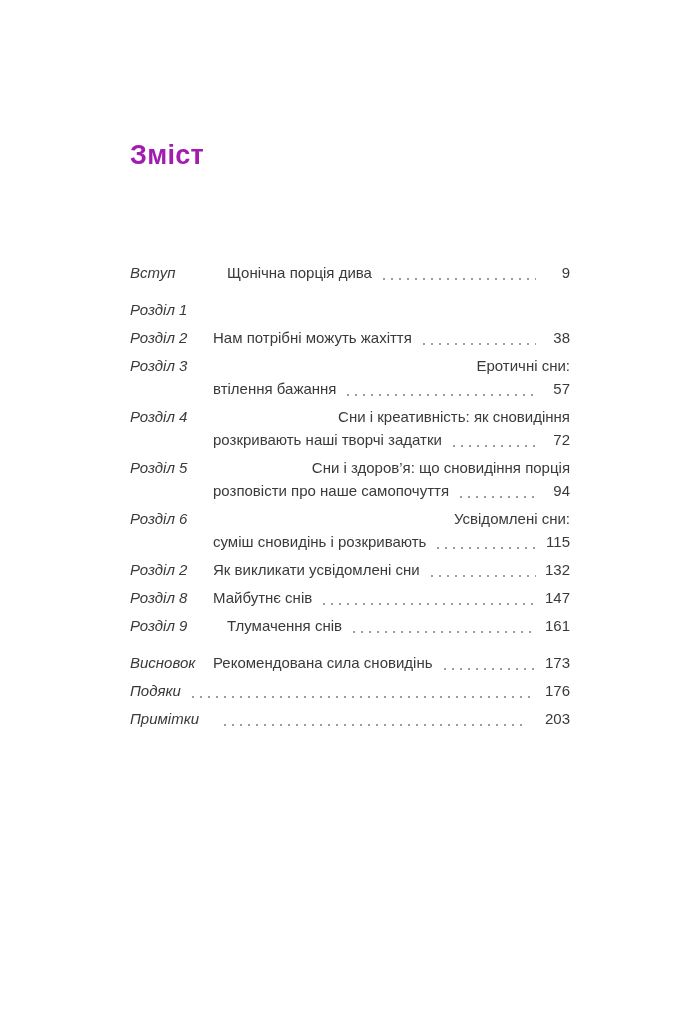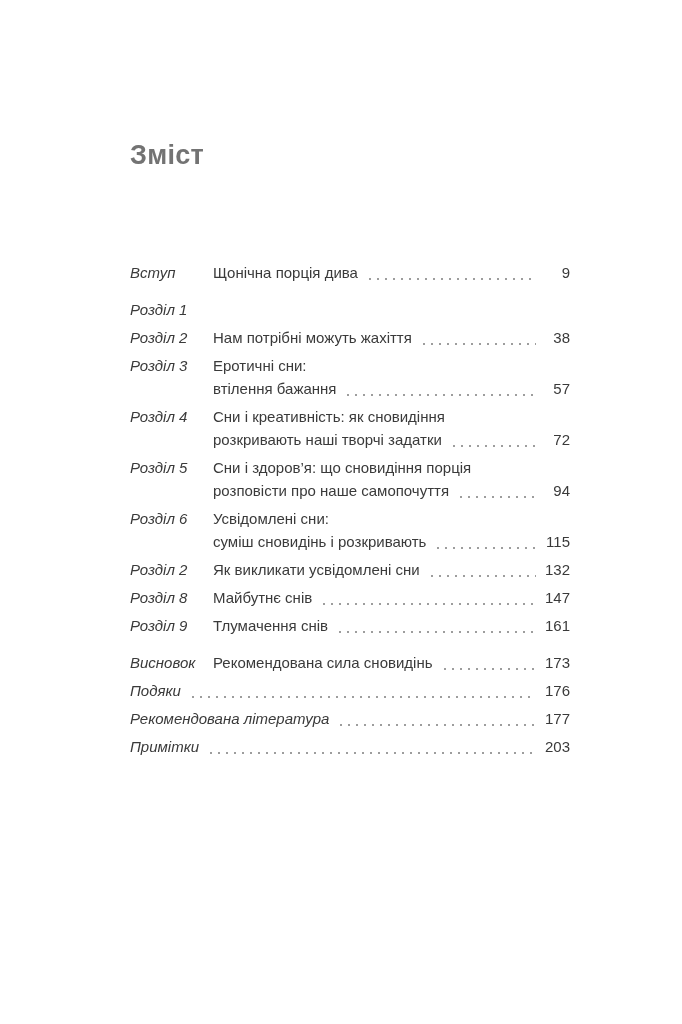--- a/index.html
+++ b/index.html
@@ -19,57 +19,59 @@
     width: 682px;
     height: 1024px;
     padding: 140px 112px 0 130px;
     background: #ffffff;
   }
   .page-title {
     font-size: 27px;
     font-weight: 700;
     letter-spacing: 0.3px;
     margin: 0 0 90px 0;
-    color: #737373;
+    color: #a21caf;
   }
   .toc-group {
     margin-bottom: 14px;
   }
   .toc-group:last-child {
     margin-bottom: 8px;
   }
   .toc-entry {
     display: flex;
     align-items: baseline;
     font-size: 15px;
     line-height: 23px;
     margin-bottom: 5px;
   }
   .toc-group .toc-entry:last-child {
     margin-bottom: 0;
+    gap: 14px;
   }
   .toc-label {
     font-style: italic;
     width: 83px;
     flex-shrink: 0;
     color: #3a3a3a;
   }
   .toc-entry.label-only .toc-label {
     width: auto;
     flex-shrink: 0;
   }
   .toc-body {
     flex: 1;
     display: flex;
     flex-direction: column;
     min-width: 0;
   }
   .toc-line {
     display: flex;
     align-items: baseline;
+    justify-content: flex-end;
   }
   .toc-title-text {
     white-space: nowrap;
   }
   .leader {
     flex: 1;
     min-width: 12px;
     height: 2px;
     margin: 0 8px;
     align-self: flex-end;
@@ -211,24 +213,19 @@
               <span class="page-num">173</span>
             </div>
           </div>
         </div>
         <div class="toc-entry label-only">
           <span class="toc-label">Подяки</span>
           <span class="leader"></span>
           <span class="page-num">176</span>
         </div>
         <div class="toc-entry label-only">
-          <span class="toc-label">Рекомендована література</span>
-          <span class="leader"></span>
-          <span class="page-num">177</span>
-        </div>
-        <div class="toc-entry label-only">
           <span class="toc-label">Примітки</span>
           <span class="leader"></span>
           <span class="page-num">203</span>
         </div>
       </div>
     </div>
 </div>
 
 </body></html>

